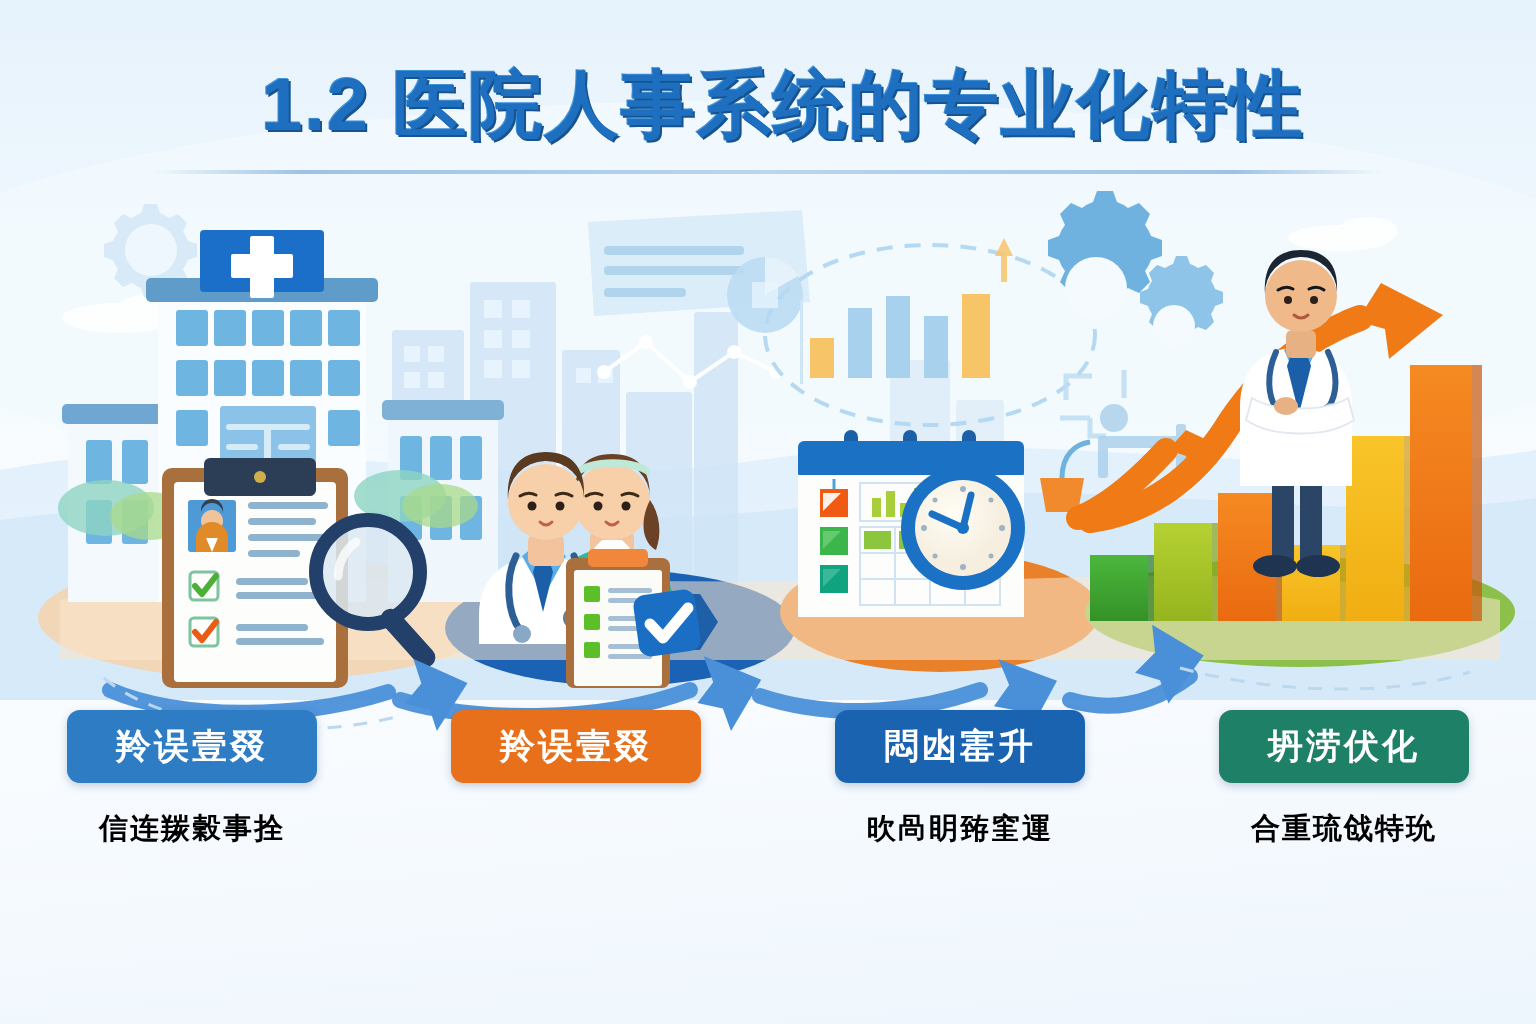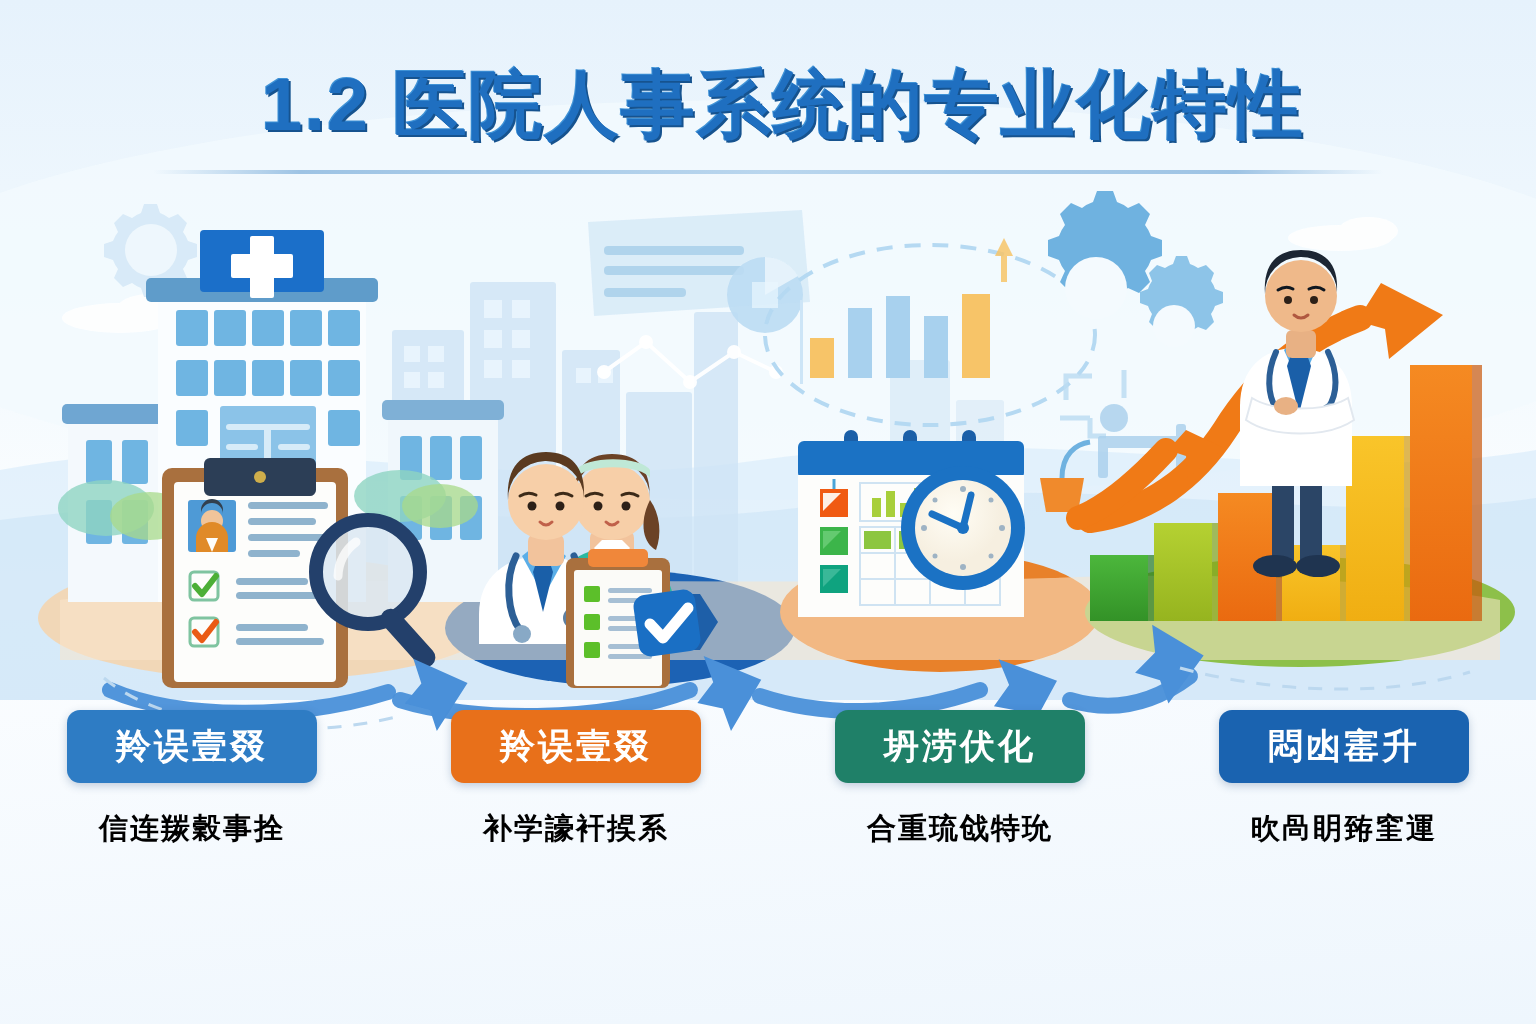--- a/index.html
+++ b/index.html
@@ -469,26 +469,25 @@
 
 <div class="badges">
 
   <div class="badge-col">
     <div class="badge" style="background:#2e7cc4">羚误壹叕</div>
     <div class="badge-sub">信连羰穀事拴</div>
   </div>
 
   <div class="badge-col">
     <div class="badge" style="background:#e8701a">羚误壹叕</div>
-    <div class="badge-sub">补学譹衦捑系</div>
+  </div>
+
+  <div class="badge-col">
+    <div class="badge" style="background:#1a63b0">悶凼寚升</div>
+    <div class="badge-sub">欥咼眀臶窐運</div>
   </div>
 
   <div class="badge-col">
     <div class="badge" style="background:#1f8068">坍涝伏化</div>
     <div class="badge-sub">合重琉戗特玧</div>
   </div>
 
-  <div class="badge-col">
-    <div class="badge" style="background:#1a63b0">悶凼寚升</div>
-    <div class="badge-sub">欥咼眀臶窐運</div>
-  </div>
-
 </div>
 
 </body></html>

